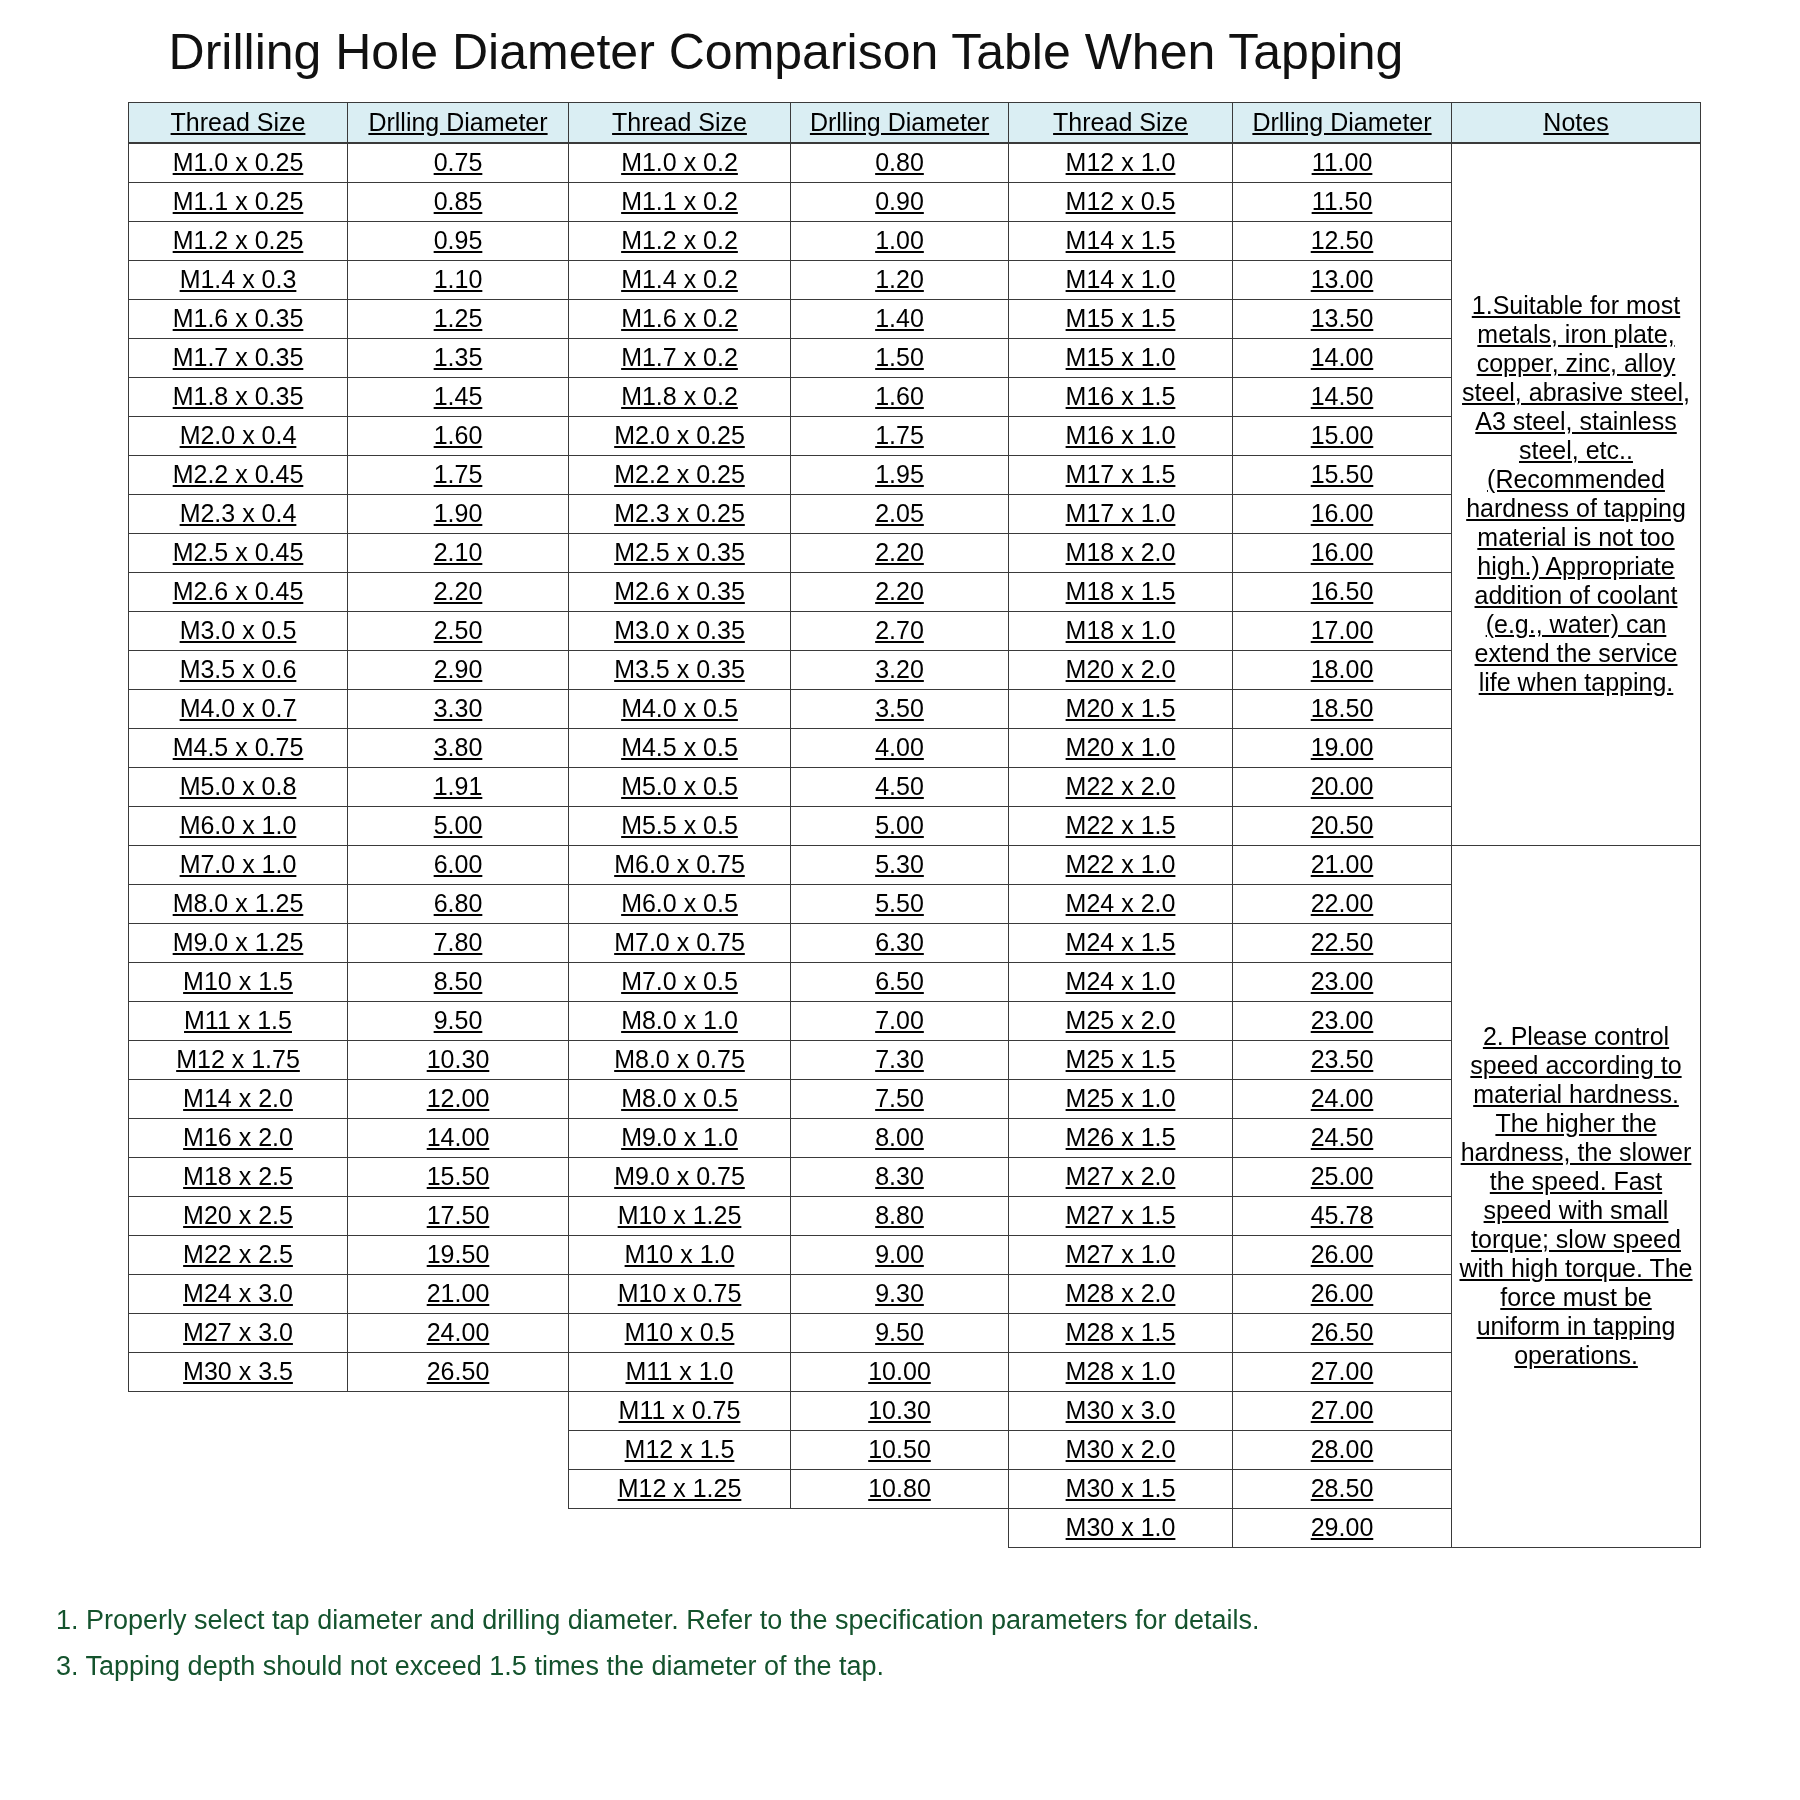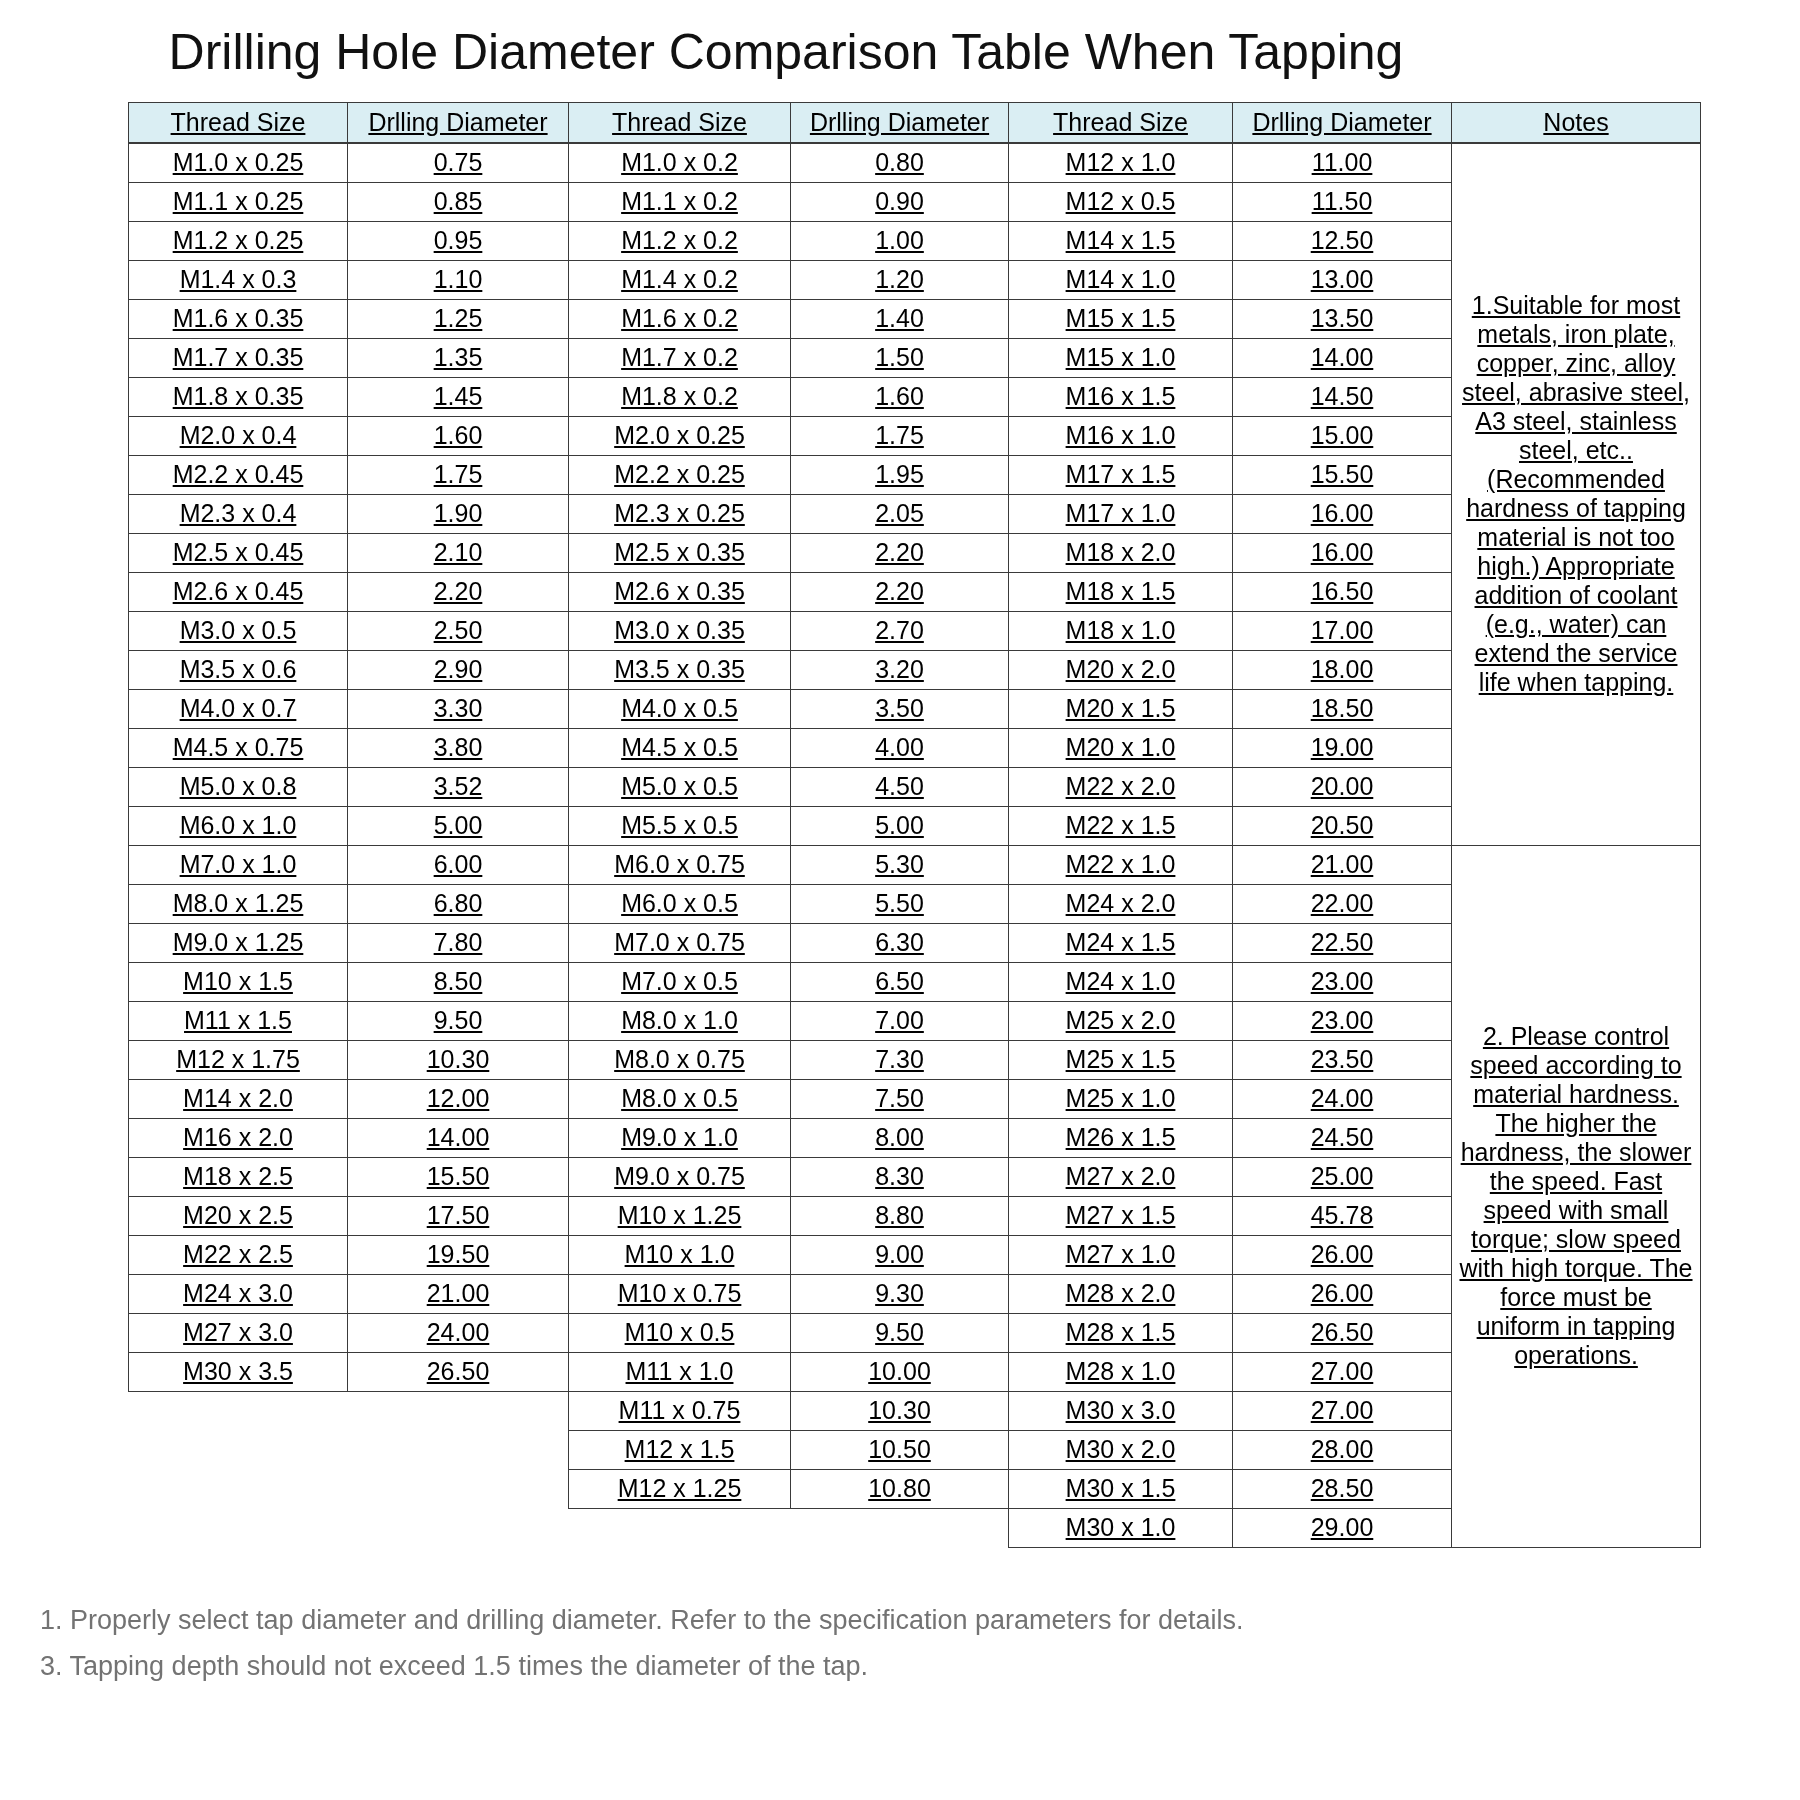--- a/index.html
+++ b/index.html
@@ -26,21 +26,21 @@
     background:#daeef3;font-weight:400;height:39px;
     border-bottom:2px solid #3a3a3a;
   }
   .tap-table td.blank{border:none;background:#fff;}
   .tap-table td.notes-cell{
     font-size:25px;line-height:1.16;white-space:normal;
     padding:4px 6px;vertical-align:middle;text-align:center;
   }
   .footer-notes{margin:56px 0 0 40px;}
   .footer-notes p{
-    margin:0 0 14px 0;font-size:27px;line-height:1.22;color:#737373;
+    margin:0 0 14px 16px;font-size:27px;line-height:1.22;color:#14532d;
   }
   .footer-notes p.indent{padding-left:37px;}
 </style>
 </head>
 <body>
 
 <div class="page">
   <h1 class="title">Drilling Hole Diameter Comparison Table When Tapping</h1>
 
   <table class="tap-table">
@@ -189,21 +189,21 @@
         <tr>
           <td>M4.5 x 0.75</td>
           <td>3.80</td>
           <td>M4.5 x 0.5</td>
           <td>4.00</td>
           <td>M20 x 1.0</td>
           <td>19.00</td>
         </tr>
         <tr>
           <td>M5.0 x 0.8</td>
-          <td>3.52</td>
+          <td>1.91</td>
           <td>M5.0 x 0.5</td>
           <td>4.50</td>
           <td>M22 x 2.0</td>
           <td>20.00</td>
         </tr>
         <tr>
           <td>M6.0 x 1.0</td>
           <td>5.00</td>
           <td>M5.5 x 0.5</td>
           <td>5.00</td>

